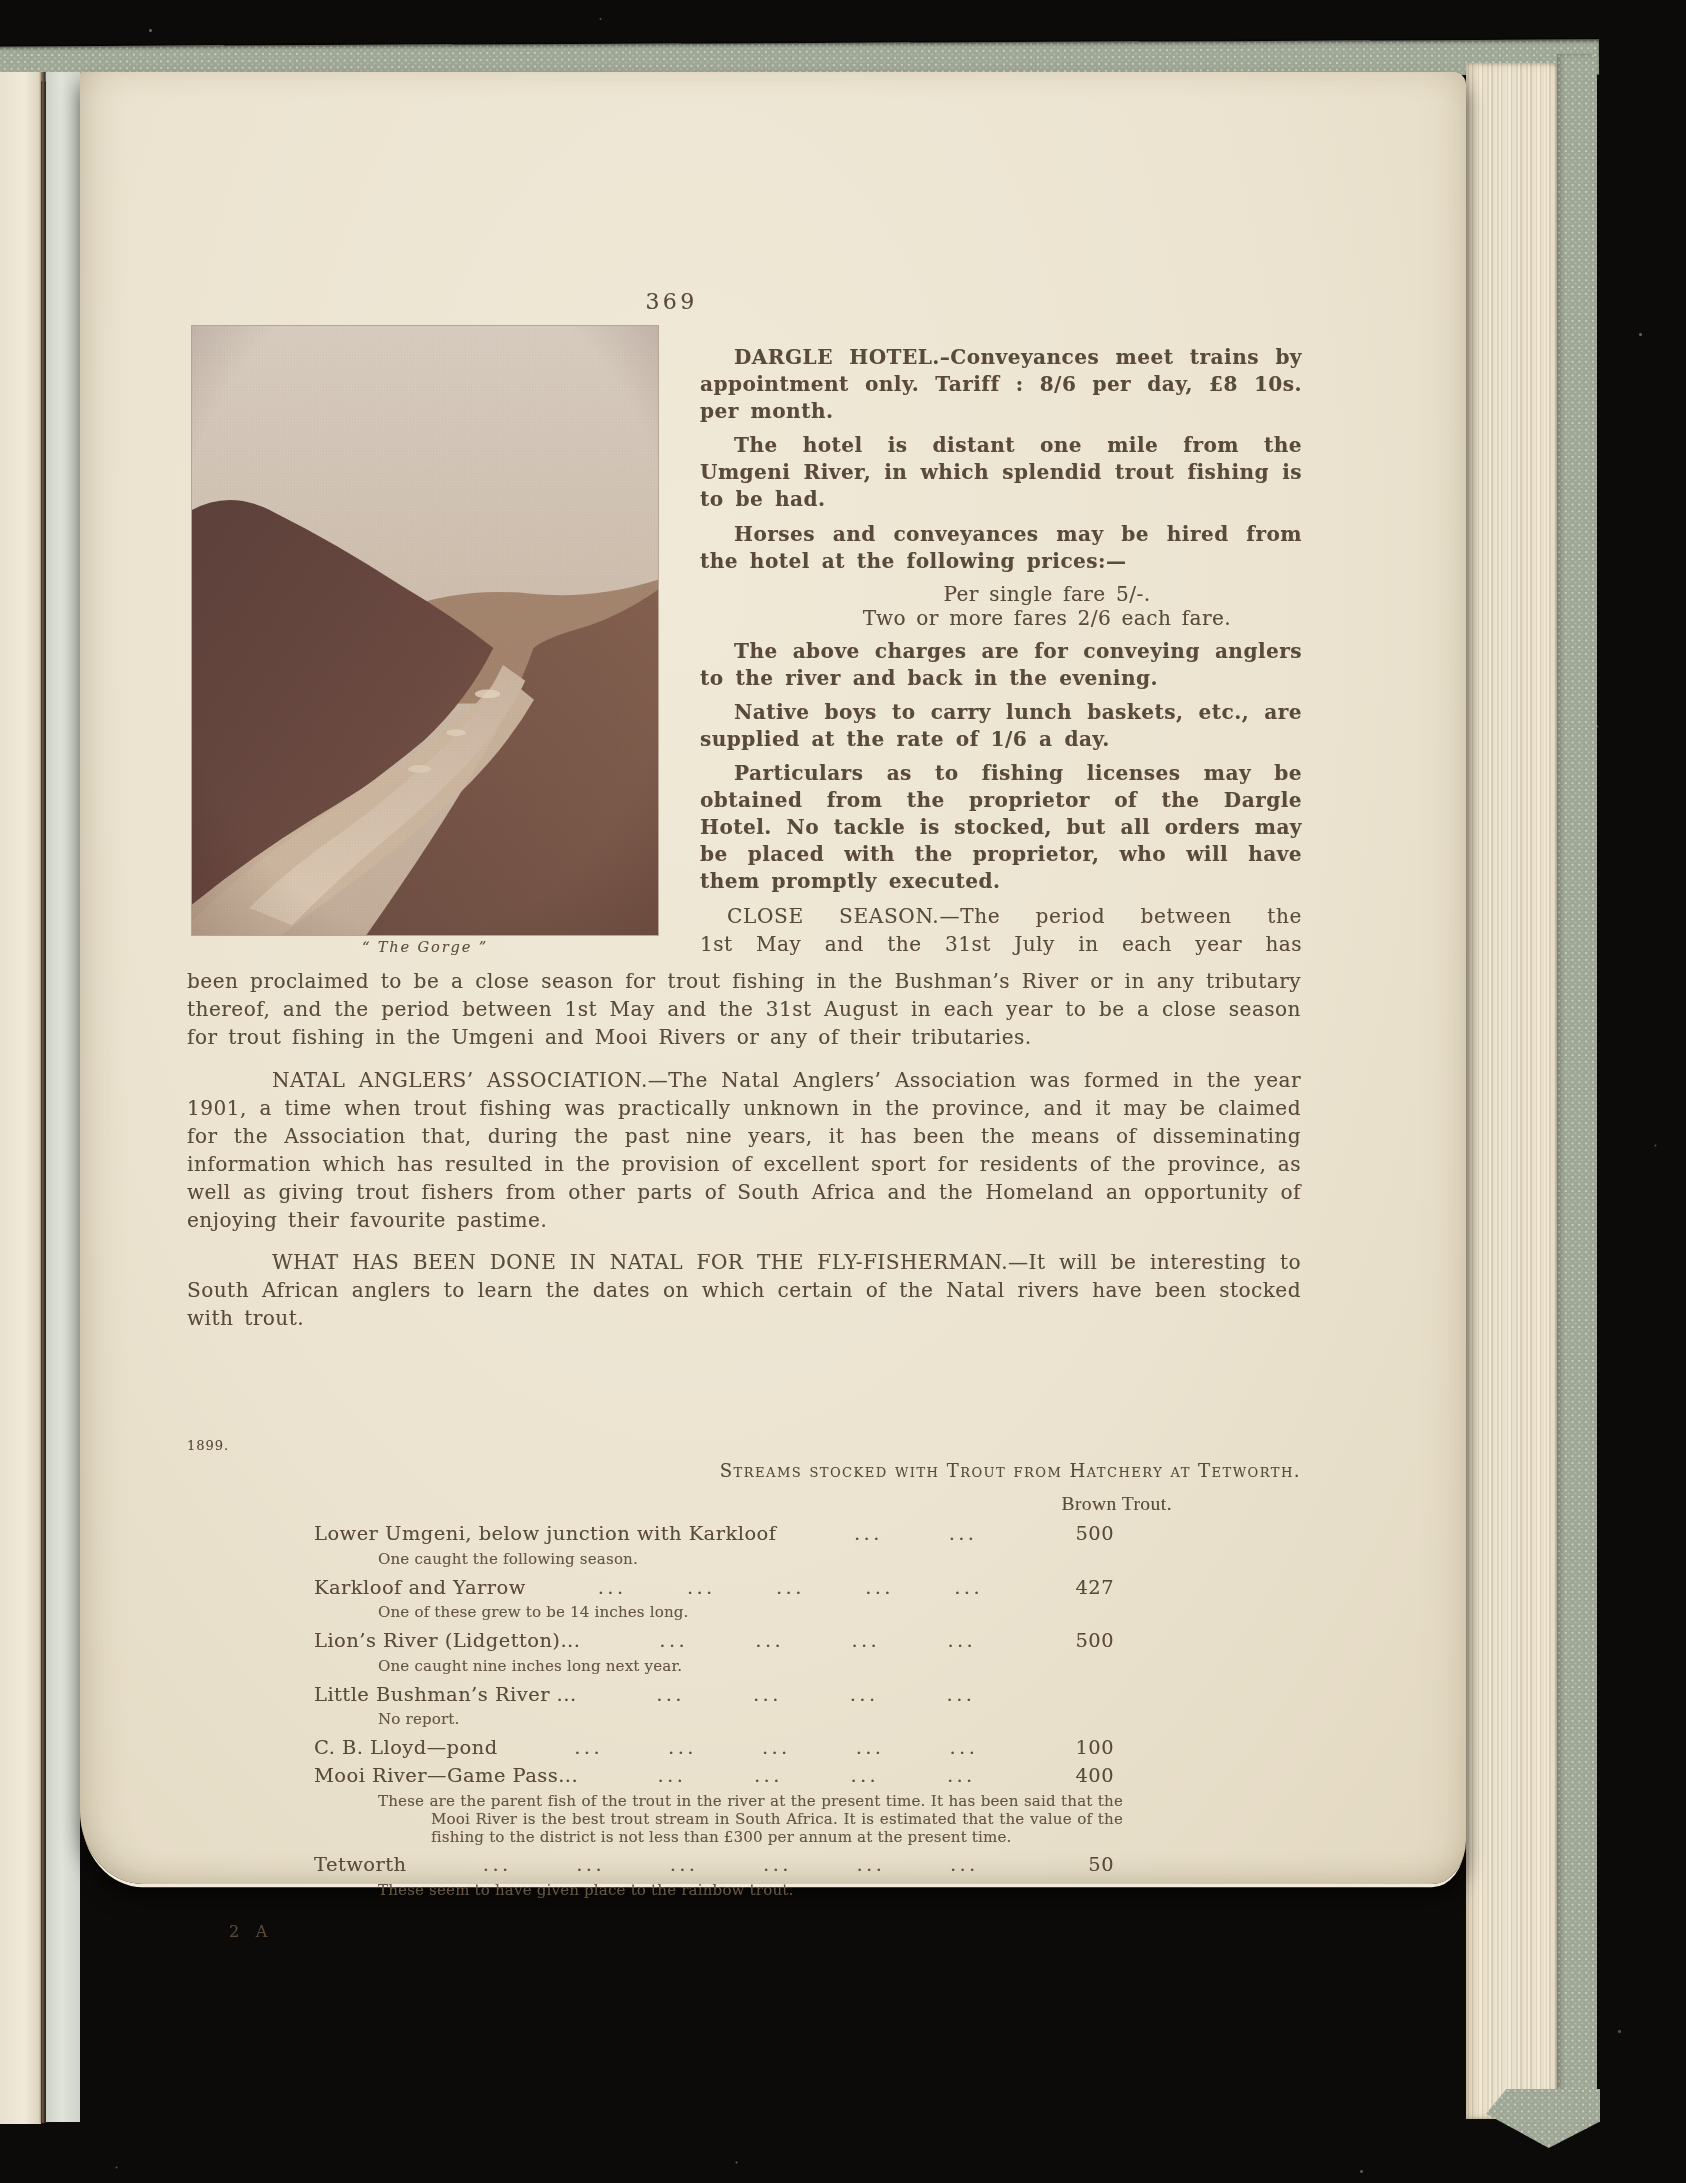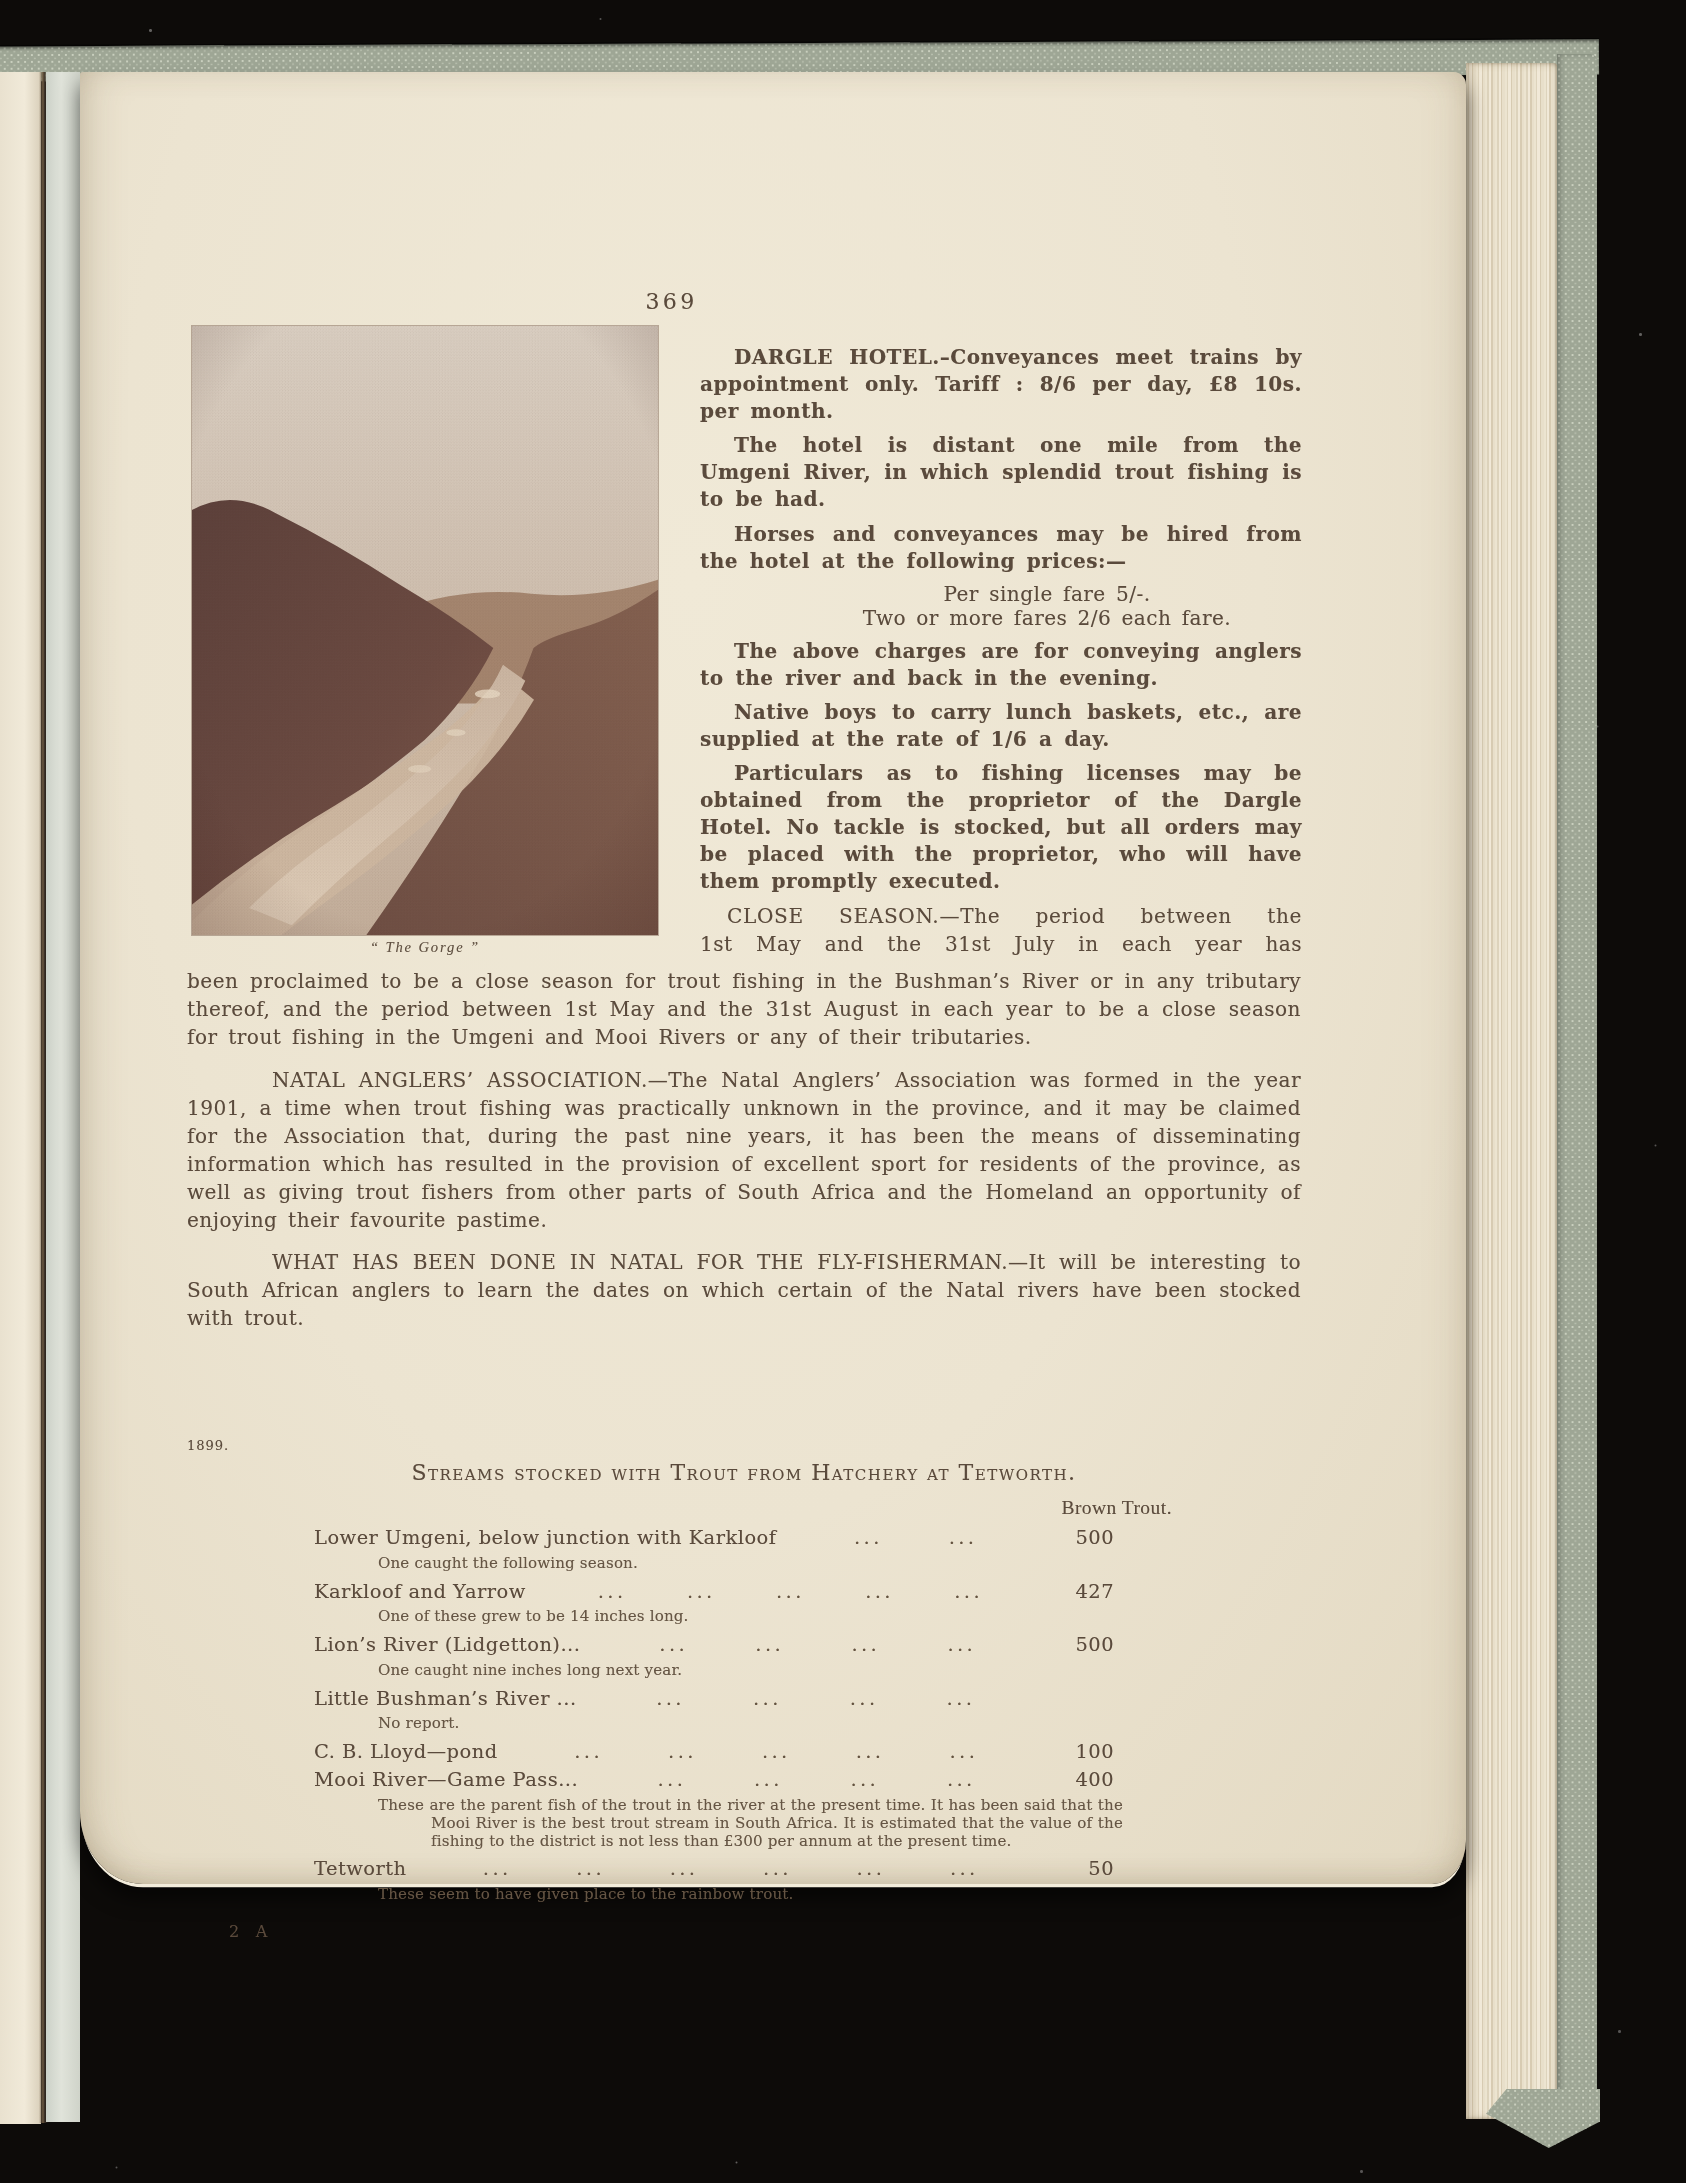--- a/index.html
+++ b/index.html
@@ -53,39 +53,39 @@
                0 4.8px 0 -1.5px #f3ecdb, 0 14.5px 19.4px rgba(0,0,0,.55);
     color:#5a4a3c;}
   .page *{text-shadow:0.2px 0.2px 0.4px rgba(95,75,55,.35);}
   .page-number{position:absolute;left:0;right:203px;top:217px;text-align:center;
     font-size:22px;letter-spacing:3.4px;}
   
   .photo{position:absolute;left:112px;top:254px;width:466px;height:609px;margin:0;
     outline:0.5px solid rgba(100,70,55,.4);box-shadow:0 0 0 0.5px rgba(240,233,215,.6) inset;}
   .photo svg{display:block;width:100%;height:100%;}
   .caption{position:absolute;left:112px;top:867px;width:466px;text-align:center;
-    font-style:italic;font-size:14.5px;letter-spacing:1.9px;color:#5f5042;font-family:Liberation Serif, serif;}
+    font-style:italic;font-size:14.5px;letter-spacing:1.9px;color:#5f5042;}
   
   .col-right{position:absolute;left:620px;top:272px;width:602px;}
   .col-right .para{margin:0 0 7.3px;font-size:20px;line-height:27px;text-align:justify;
     text-indent:34px;letter-spacing:0.5px;word-spacing:4.4px;font-weight:bold;}
   .line-just{font-size:20px;line-height:28px;text-align:justify;text-align-last:justify;
     letter-spacing:0.5px;word-spacing:4.4px;}
   .line-just.lead{text-indent:27px;letter-spacing:0.7px;}
   .fare-block{margin:1px 0 7.7px;text-align:center;}
   .fare-line{font-size:20px;line-height:24px;padding-left:92px;letter-spacing:0.5px;word-spacing:3.4px;}
   
   .full-width{position:absolute;left:107px;top:895px;width:1114px;}
   .full-width .para{margin:0 0 14.5px;font-size:20px;line-height:28px;text-align:justify;
     text-indent:85px;letter-spacing:0.5px;word-spacing:3.9px;}
   .full-width .para.noindent{text-indent:0;}
   
   .stock-table{position:absolute;left:107px;top:1366px;width:1114px;}
   .t-year{text-align:left;font-size:13px;margin:0 0 6.8px;letter-spacing:1px;}
-  .t-title{text-align:center;font-variant:small-caps;font-size:22px;letter-spacing:1.5px;margin:0 0 12.6px;}
+  .t-title{text-align:right;font-variant:small-caps;font-size:18px;letter-spacing:1.5px;margin:0 0 12.6px;}
   .t-colhead{text-align:right;padding-right:129px;font-size:19.4px;margin:0 0 6.8px;letter-spacing:0.5px;font-family:Liberation Serif, serif;}
   .t-row{display:flex;align-items:baseline;margin:0 0 4.8px 127px;width:800px;
     font-size:19.4px;line-height:23px;letter-spacing:0.5px;}
   .t-name{white-space:nowrap;}
   .t-leaders{flex:1;display:flex;justify-content:space-evenly;padding:0 11.6px;}
   .dots{letter-spacing:3.4px;color:#63523f;}
   .t-value{min-width:59px;text-align:right;}
   .t-note{margin:0 0 7.7px 191px;font-size:15px;line-height:18px;letter-spacing:0.2px;color:#65554434;
     color:#655544;}
   .t-note.long{margin-left:244px;width:692px;text-indent:-53px;text-align:justify;}

